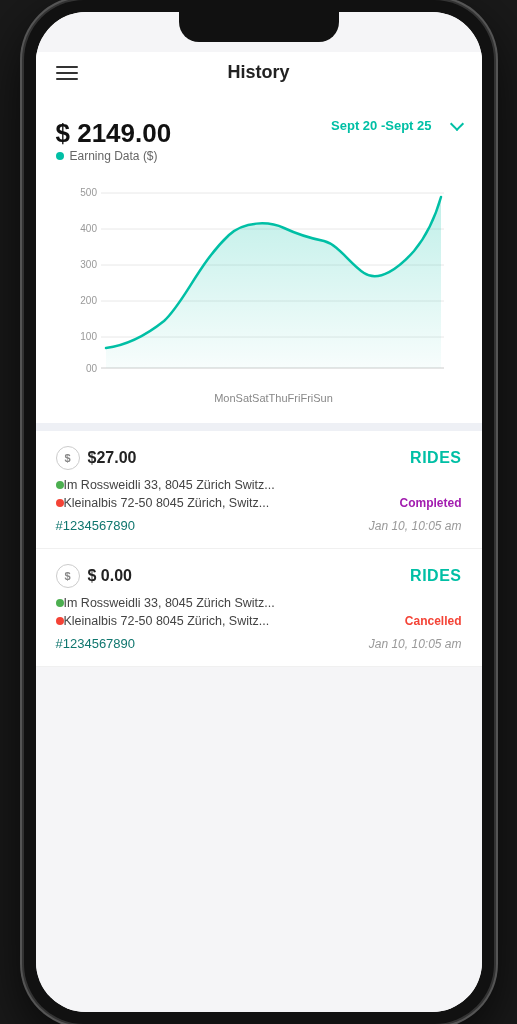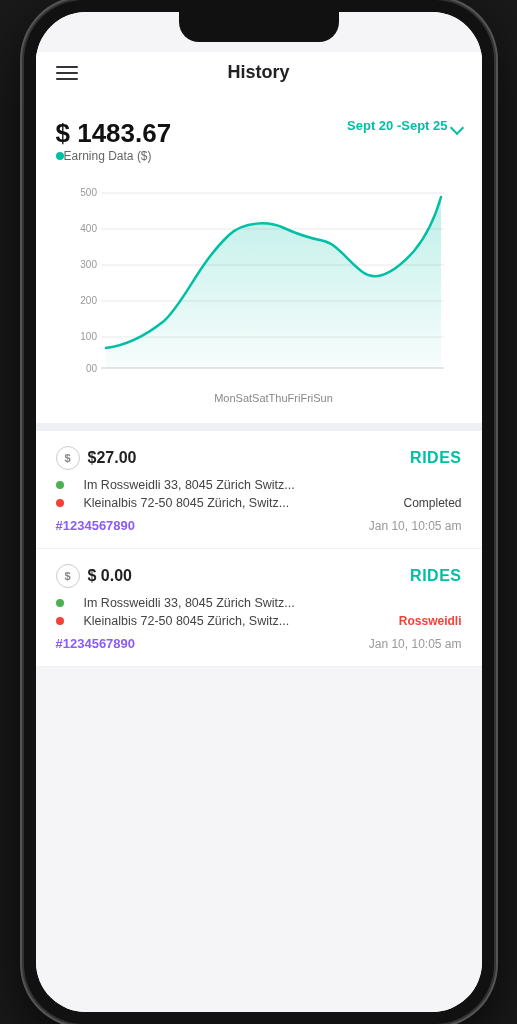--- a/index.html
+++ b/index.html
@@ -100,40 +100,41 @@
     }
 
     .amount {
       font-size: 26px;
       font-weight: 700;
       color: #111;
     }
 
     .date-range {
       display: flex;
-      align-items: flex-end;
-      gap: 4px;
+      align-items: center;
+      gap: 20px;
       color: #00bfa5;
       font-size: 13px;
       font-weight: 600;
       cursor: pointer;
     }
 
     .chevron-down {
       width: 10px;
       height: 10px;
       border-right: 2px solid #00bfa5;
       border-bottom: 2px solid #00bfa5;
       transform: rotate(45deg);
       margin-top: -4px;
     }
 
     .earning-label {
       display: flex;
       align-items: center;
+      gap: 6px;
       font-size: 12px;
       color: #666;
       margin-bottom: 15px;
     }
 
     .dot-green {
       width: 8px;
       height: 8px;
       background: #00bfa5;
       border-radius: 50%;
@@ -203,21 +204,21 @@
     .rides-badge {
       font-size: 16px;
       font-weight: 700;
       color: #00bfa5;
       letter-spacing: 0.5px;
     }
 
     .address-row {
       display: flex;
       align-items: center;
-      gap: 20px;
+      gap: 0;
       font-size: 12px;
       color: #444;
       margin-bottom: 4px;
     }
 
     .dot-pickup {
       width: 8px;
       height: 8px;
       background: #4caf50;
       border-radius: 50%;
@@ -234,50 +235,51 @@
 
     .address-text {
       flex: 1;
       white-space: nowrap;
       overflow: hidden;
       text-overflow: ellipsis;
       font-size: 12.5px;
     }
 
     .status-completed {
-      color: #404040;
+      color: #a21caf;
       font-size: 12px;
-      font-weight: 400;
+      font-weight: 700;
       flex-shrink: 0;
       margin-left: 14px;
     }
 
     .status-cancelled {
       color: #f44336;
       font-size: 12px;
       font-weight: 600;
       flex-shrink: 0;
     }
 
     .transaction-footer {
       display: flex;
       justify-content: space-between;
       align-items: center;
       margin-top: 8px;
     }
 
     .transaction-id {
-      color: #8b5cf6;
+      color: #0f766e;
       font-size: 13px;
-      font-weight: 700;
+      font-weight: 400;
     }
 
     .transaction-time {
       color: #999;
       font-size: 12px;
+      font-style: italic;
     }
   </style>
 </head>
 <body>
 
 <div class="phone-frame">
   <div class="phone-inner">
     <div class="notch"></div>
     <div class="screen">
 
@@ -286,21 +288,21 @@
           <span></span>
           <span></span>
           <span></span>
         </div>
         <h1 class="header-title">History</h1>
       </div>
 
       <div class="chart-section">
         <div class="chart-header">
           <div>
-            <div class="amount">$ 1483.67</div>
+            <div class="amount">$ 2149.00</div>
             <div class="earning-label">
               <div class="dot-green"></div>
               <span>Earning Data ($)</span>
             </div>
           </div>
           <div class="date-range">
             <span>Sept 20 -Sept 25</span>
             <div class="chevron-down"></div>
           </div>
         </div>
@@ -397,21 +399,21 @@
             </div>
             <span class="rides-badge">RIDES</span>
           </div>
           <div class="address-row">
             <div class="dot-pickup"></div>
             <span class="address-text">Im Rossweidli 33, 8045 Zürich Switz...</span>
           </div>
           <div class="address-row">
             <div class="dot-dropoff"></div>
             <span class="address-text">Kleinalbis 72-50 8045 Zürich, Switz...</span>
-            <span class="status-cancelled">Rossweidli</span>
+            <span class="status-cancelled">Cancelled</span>
           </div>
           <div class="transaction-footer">
             <span class="transaction-id">#1234567890</span>
             <span class="transaction-time">Jan 10, 10:05 am</span>
           </div>
         </div>
 
       </div>
 
     </div>

